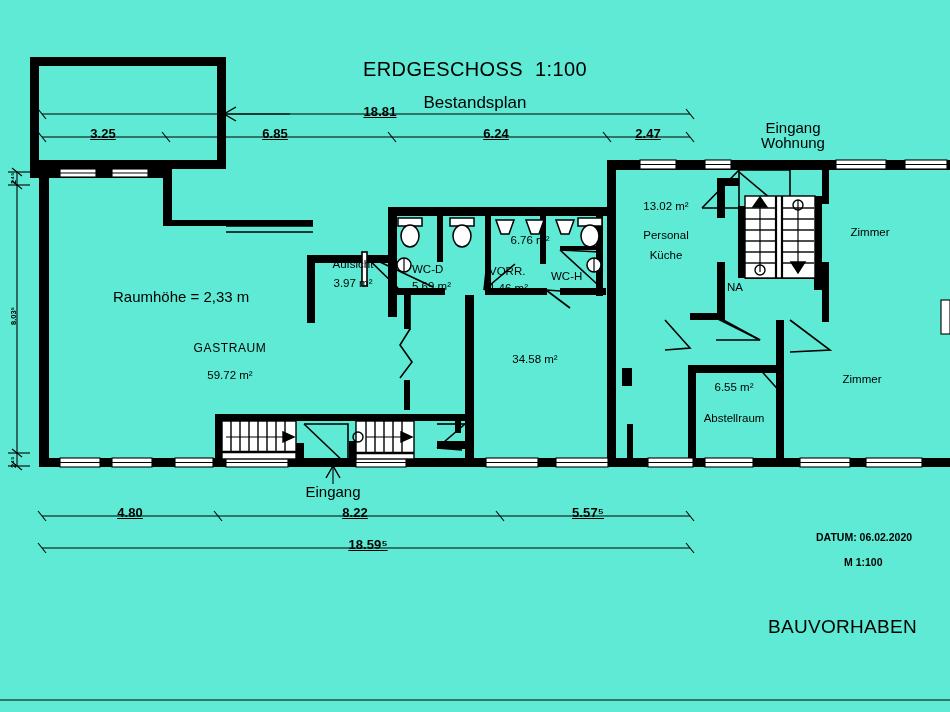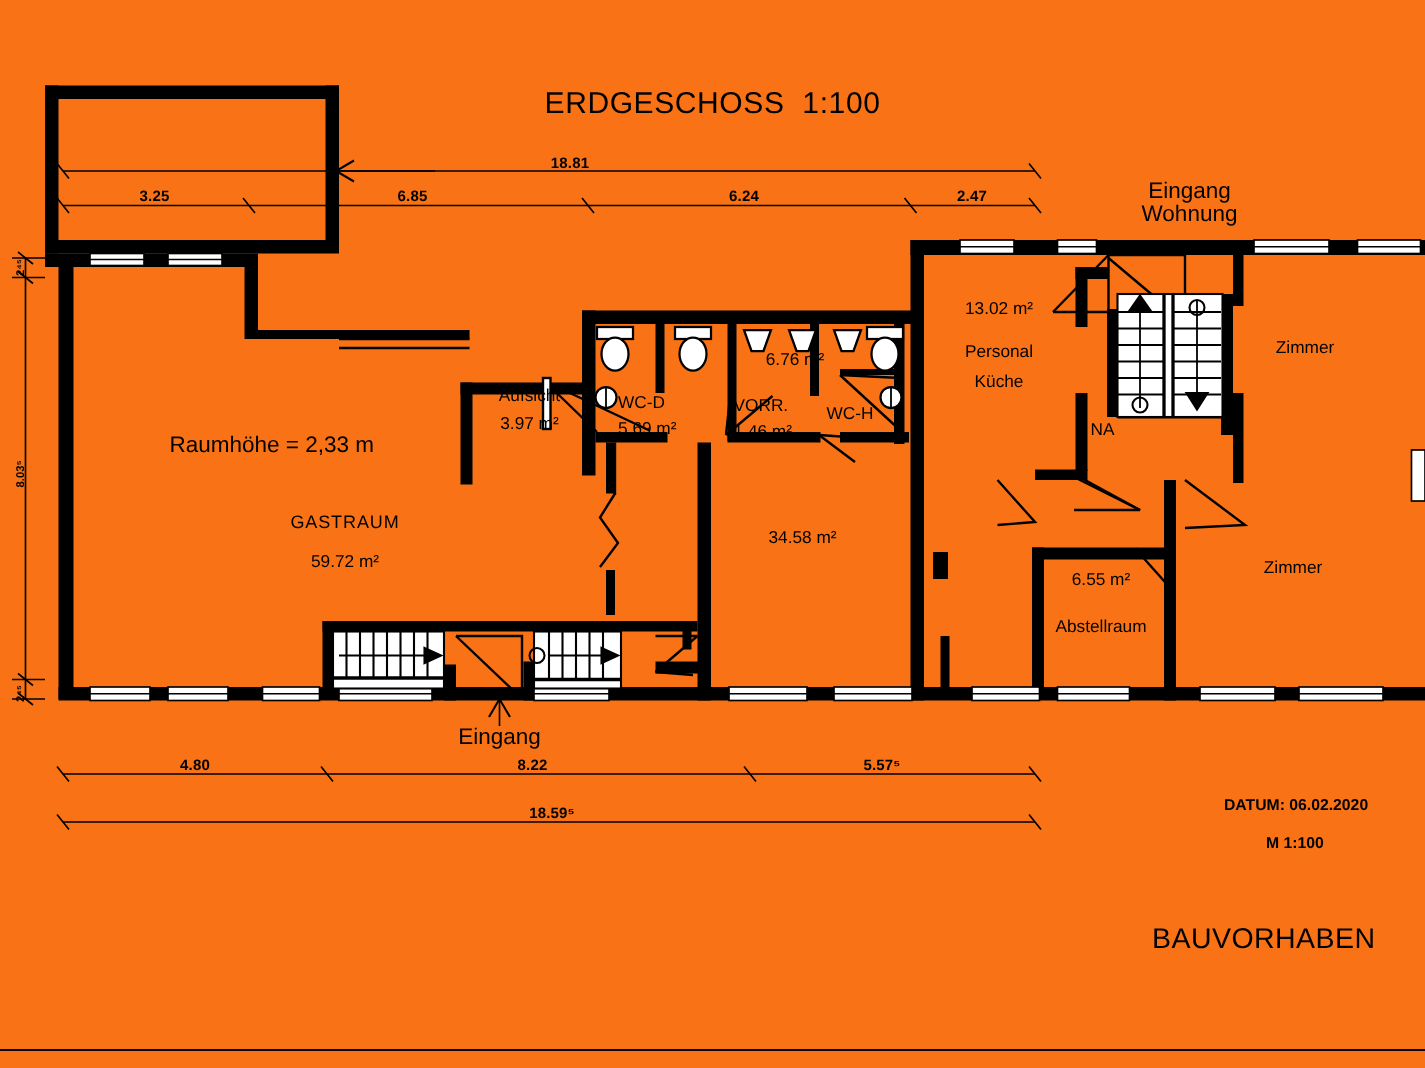--- a/index.html
+++ b/index.html
@@ -9,21 +9,21 @@
     background: #ffffff;
   }
   body {
     font-family: "Liberation Sans", sans-serif;
     color: #000000;
   }
   #plan {
     position: relative;
     width: 950px;
     height: 712px;
-    background: #f97316;
+    background: #5eead4;
     overflow: hidden;
   }
   .svg-layer {
     position: absolute;
     left: 0;
     top: 0;
     width: 950px;
     height: 712px;
   }
   .lbl {
@@ -46,23 +46,24 @@
     font-size: 11.5px;
   }
   .room-big {
     font-size: 12px;
     letter-spacing: 0.6px;
   }
   .small-note {
     font-size: 15px;
   }
   .dim-txt {
-    font-size: 10px;
+    font-size: 13px;
     font-weight: bold;
     letter-spacing: 0.1px;
+    text-decoration: underline;
   }
   .dim-txt-v {
     font-size: 7.5px;
     font-weight: bold;
     transform-origin: 0 0;
     transform: rotate(-90deg);
   }
   .stamp {
     font-size: 10.5px;
     font-weight: bold;
@@ -349,20 +350,21 @@
       <line x1="333" y1="466" x2="333" y2="484"></line>
       <path d="M 326 478 L 333 466 L 340 478" stroke-width="1.4"></path>
     </g>
 
     <line x1="0" y1="700" x2="950" y2="700" stroke="#000000" stroke-width="1.2"></line>
 
   </svg>
 
   <div class="lbl title-main ctr" style="left:310px; top:58px; width:330px;">ERDGESCHOSS  1:100</div>
 
+  <div class="lbl title-sub ctr" style="left:330px; top:93px; width:290px;">Bestandsplan</div>
 
   <div class="lbl dim-txt ctr" style="left:340px; top:104px; width:80px;">18.81</div>
   <div class="lbl dim-txt ctr" style="left:70px; top:126px; width:66px;">3.25</div>
   <div class="lbl dim-txt ctr" style="left:242px; top:126px; width:66px;">6.85</div>
   <div class="lbl dim-txt ctr" style="left:463px; top:126px; width:66px;">6.24</div>
   <div class="lbl dim-txt ctr" style="left:615px; top:126px; width:66px;">2.47</div>
 
   <div class="lbl dim-txt-v" style="left:10px; top:184px;">2⁴⁵</div>
   <div class="lbl dim-txt-v" style="left:10px; top:325px;">8.03⁵</div>
   <div class="lbl dim-txt-v" style="left:10px; top:468px;">2⁴⁵</div>

